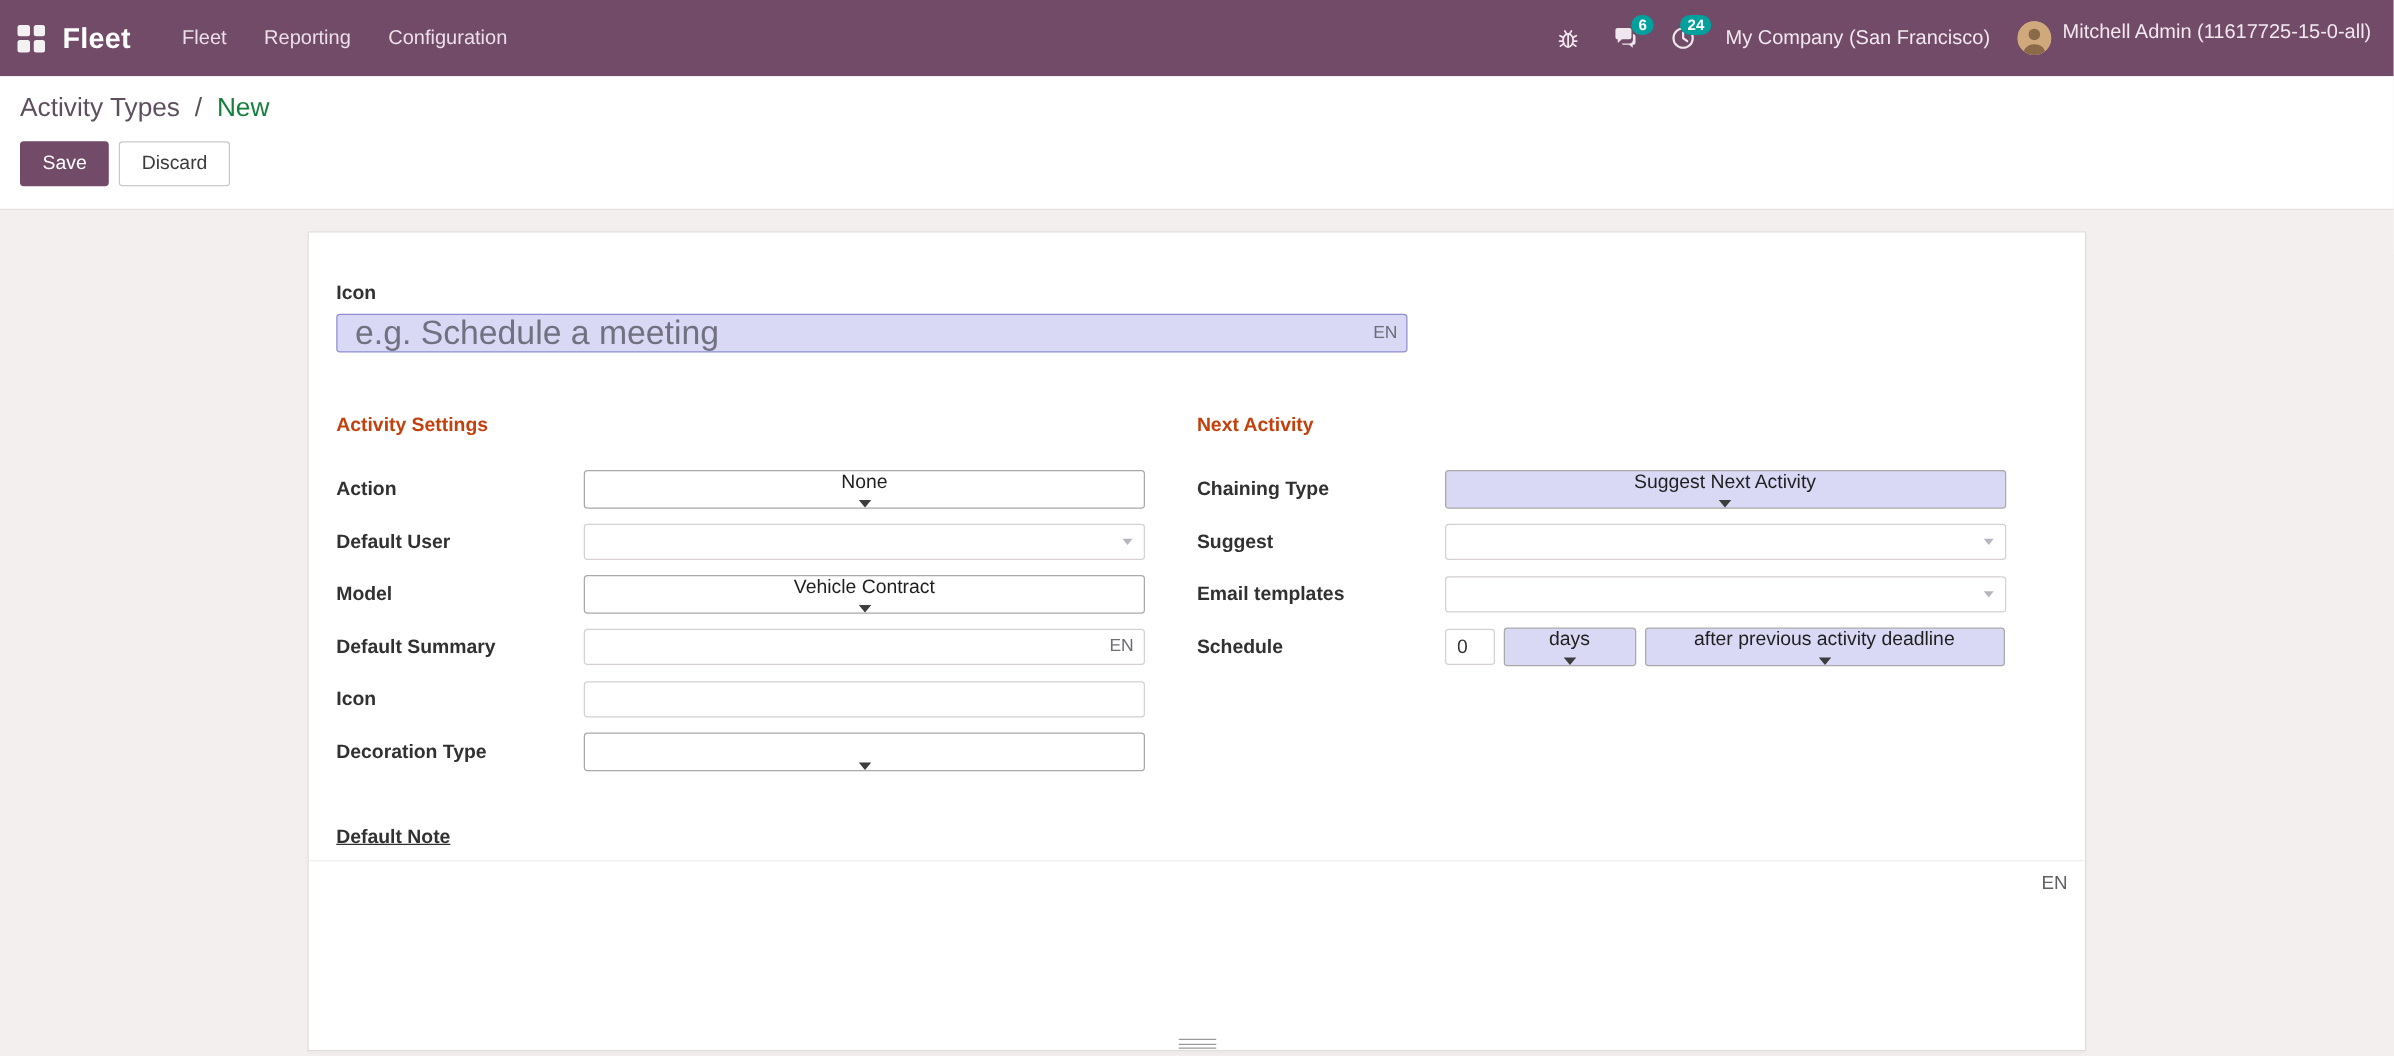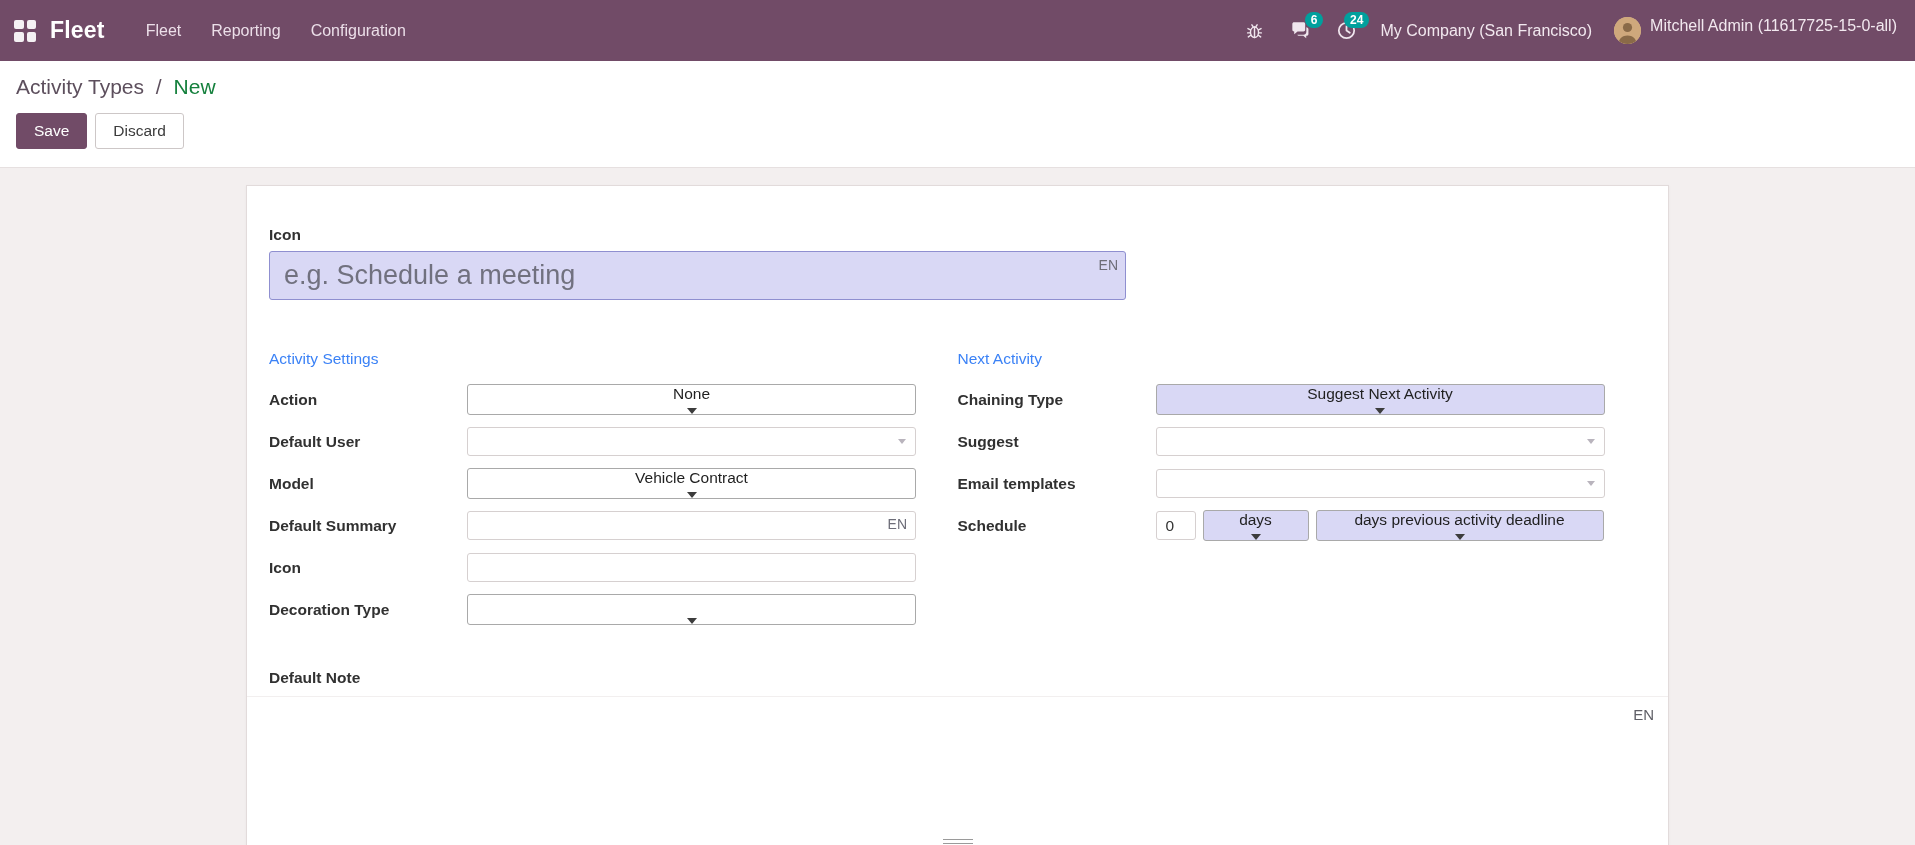--- a/index.html
+++ b/index.html
@@ -90,41 +90,41 @@
     padding: 40px 22px 0;
     position: relative;
   }
 
   .field-label { font-size: 15.5px; font-weight: 700; color: #313131; }
 
   .name-block { margin-bottom: 50px; }
   .name-block .field-label { display: block; margin-bottom: 7px; }
   .name-input-wrap { position: relative; width: 857px; }
   .name-input {
-    width: 100%; height: 49px;
+    width: 100%; height: 31px;
     background: #d9d8f5;
     border: 1px solid #8f8fd0;
     border-radius: 3px;
     font-size: 27px;
     font-family: inherit;
     color: #333;
     padding: 0 14px;
   }
   .name-input::placeholder { color: #71717f; }
   .lang-badge {
     position: absolute; top: 6px; right: 8px;
     font-size: 14px; color: #6d6d78;
   }
 
   .groups { display: flex; }
   .group { width: 695px; }
   .group-title {
-    font-size: 15.5px; font-weight: 400;
-    color: #3b82f6;
-    margin-bottom: 16px;
+    font-size: 15.5px; font-weight: 700;
+    color: #c2410c;
+    margin-bottom: 26px;
   }
   .frow { display: flex; align-items: center; margin-bottom: 11px; min-height: 31px; }
   .frow .field-label { width: 198px; flex: 0 0 198px; }
   .fcell { width: 449px; position: relative; }
 
   .o-select {
     height: 31px;
     background: #fff;
     border: 1px solid #a9a9a9;
     border-radius: 3px;
@@ -172,21 +172,21 @@
     position: absolute; right: 9px; top: 5px;
     font-size: 14px; color: #6d6d78;
     pointer-events: none;
   }
   .schedule-cell { display: flex; gap: 7px; align-items: center; }
   .sched-num { width: 40px; flex: 0 0 40px; }
   .sched-unit { width: 106px; flex: 0 0 106px; background: #d9d8f5; }
   .sched-rel { width: 288px; flex: 0 0 288px; background: #d9d8f5; }
 
   .note-block { margin-top: 33px; }
-  .note-block .field-label { display: block; margin-bottom: 9px; }
+  .note-block .field-label { display: block; margin-bottom: 9px; text-decoration: underline; }
   .note-area {
     margin: 0 -22px;
     height: 152px;
     position: relative;
     border-top: 1px solid #f2efef;
     cursor: text;
   }
   .note-area .lang-badge { top: 9px; right: 14px; font-size: 15px; color: #5f5f66; }
   .note-grip {
     position: absolute;
@@ -371,21 +371,21 @@
 
         <div class="frow">
           <span class="field-label">Schedule</span>
           <div class="fcell schedule-cell">
             <input class="o-input sched-num" type="text" value="0" style="">
             <div class="o-select sched-unit">
               <span>days</span>
               <span class="caret-dark"></span>
             </div>
             <div class="o-select sched-rel">
-              <span>days previous activity deadline</span>
+              <span>after previous activity deadline</span>
               <span class="caret-dark"></span>
             </div>
           </div>
         </div>
       </div>
     </div>
 
     <div class="note-block">
       <label class="field-label">Default Note</label>
       <div class="note-area">

